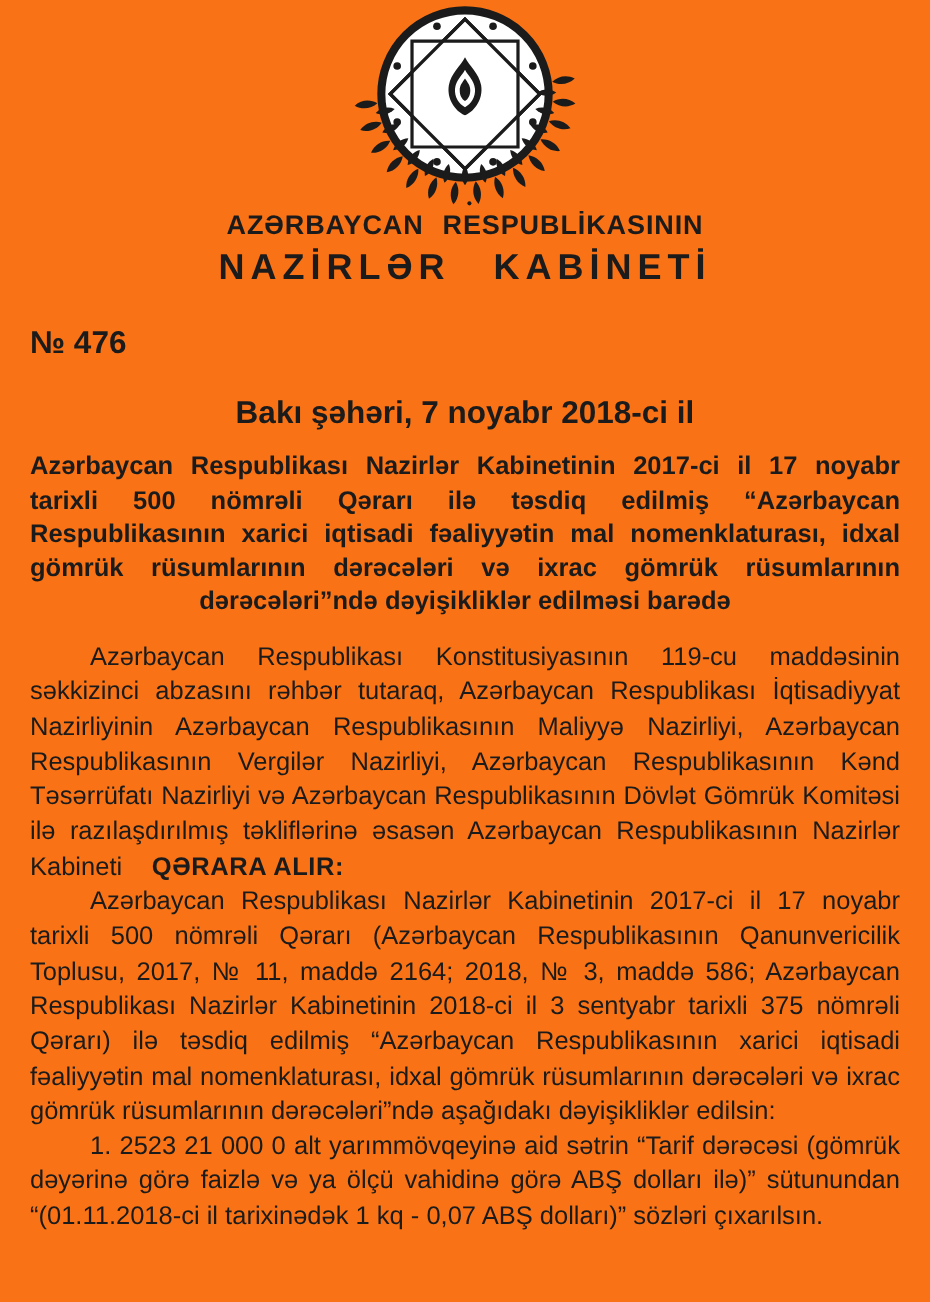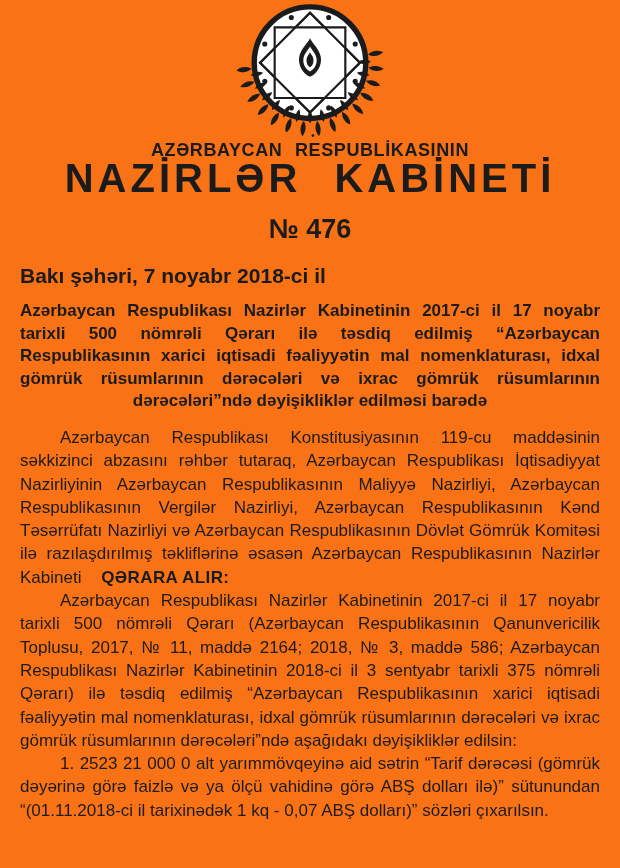--- a/index.html
+++ b/index.html
@@ -28,43 +28,43 @@
     text-align: center;
     font-weight: bold;
     font-size: 18px;
     letter-spacing: 0.6px;
     word-spacing: 7px;
     line-height: 21px;
   }
   .h-cabinet {
     text-align: center;
     font-weight: bold;
-    font-size: 40px;
+    font-size: 24px;
     letter-spacing: 4px;
     word-spacing: 18px;
     line-height: 35px;
   }
   .h-qerar {
     margin-top: 23px;
     text-align: center;
     font-weight: bold;
     font-size: 23px;
     letter-spacing: 2px;
     line-height: 27px;
   }
   .h-number {
     margin-top: 21px;
-    text-align: center;
+    text-align: left;
     font-weight: bold;
-    font-size: 27px;
+    font-size: 21px;
     line-height: 24px;
   }
   .h-place {
     margin-top: 23px;
-    text-align: left;
+    text-align: center;
     font-weight: bold;
     font-size: 21px;
     line-height: 24px;
   }
   .doc-title {
     margin: 12px 0 0 0;
     font-weight: bold;
     font-size: 17px;
     line-height: 22.6px;
     text-align: justify;

